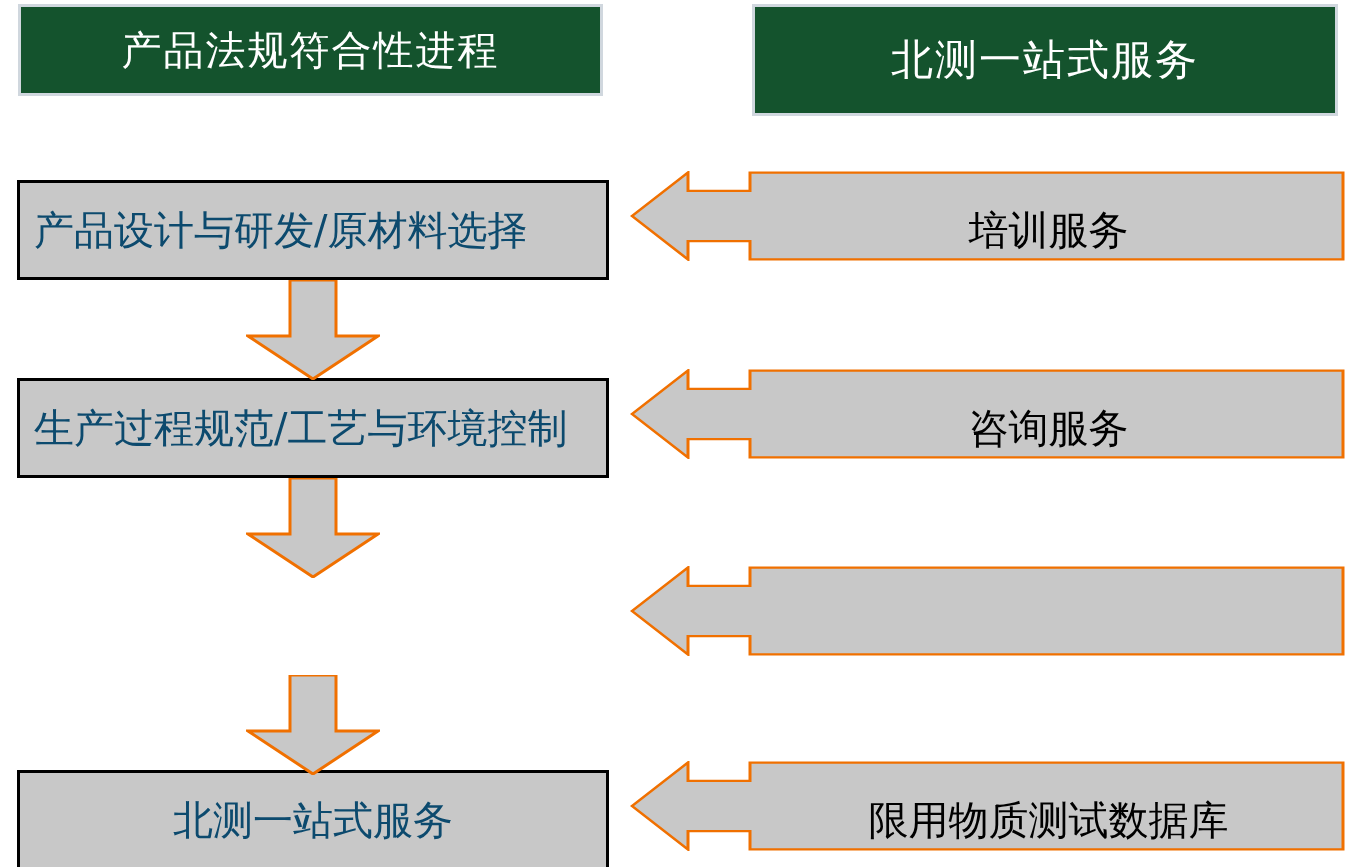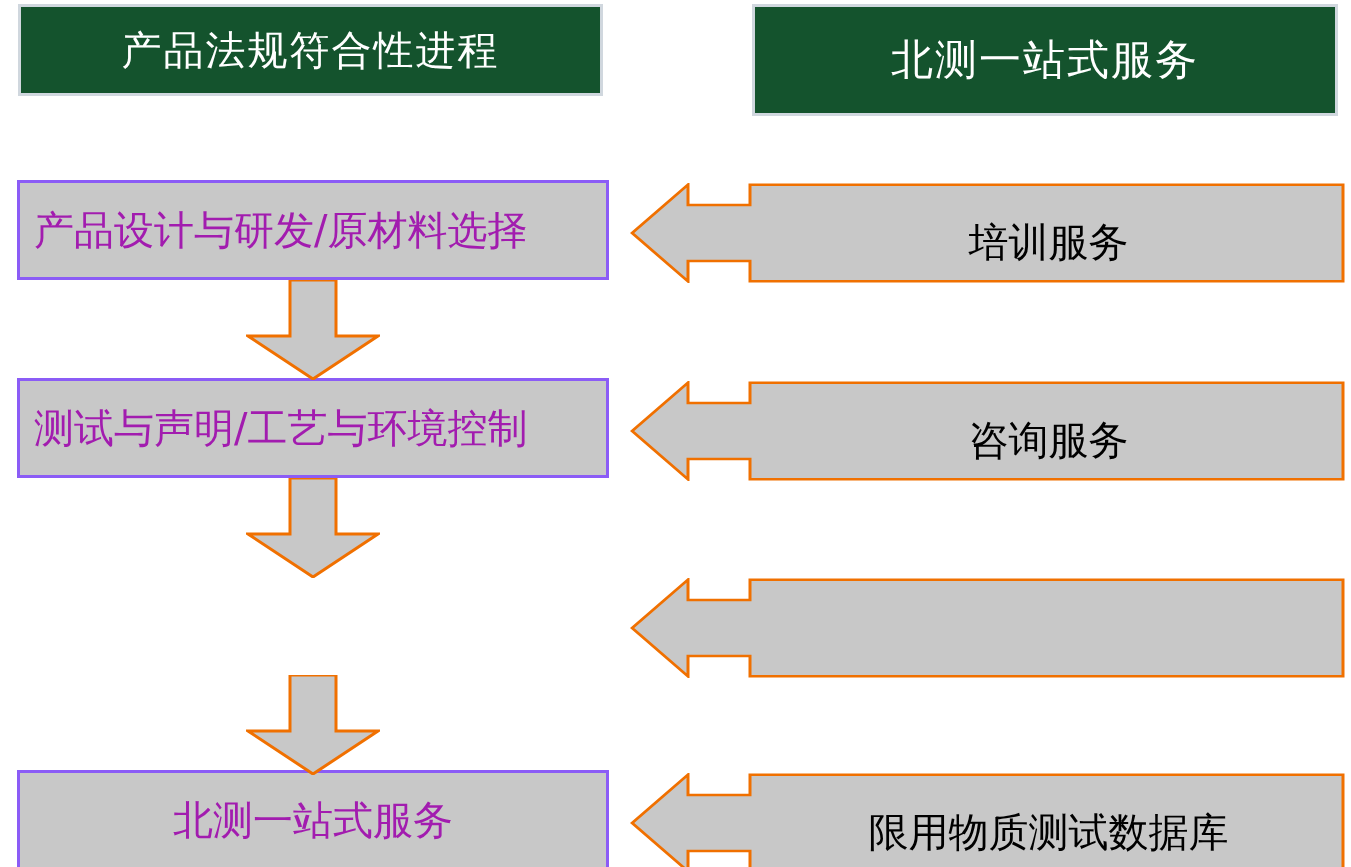--- a/index.html
+++ b/index.html
@@ -52,25 +52,25 @@
     font-weight: normal;
   }
 
   
   .proc-box {
     position: absolute;
     left: 17px;
     width: 592px;
     height: 100px;
     background: #C8C8C8;
-    border: 3px solid #8b5cf6;
+    border: 3px solid #000000;
     box-sizing: border-box;
     display: flex;
     align-items: center;
-    color: #a21caf;
+    color: #0c4a6e;
     font-size: 40px;
     font-family: "DejaVu Sans", "Liberation Sans", sans-serif;
     padding: 0 14px;
     white-space: nowrap;
   }
   .proc-box.align-left   { justify-content: flex-start; }
   .proc-box.align-center { justify-content: center; }
 
   .row1 { top: 180px; }
   .row2 { top: 378px; }
@@ -87,22 +87,21 @@
   .down-arrow svg { display: block; width: 100%; height: 100%; }
   .da1 { top: 280px; }
   .da2 { top: 478px; }
   .da3 { top: 675px; }
 
   
   .svc-arrow {
     position: absolute;
     left: 630px;
     width: 715px;
-    height: 100px;
-    margin-top: 12px;
+    height: 90px;
   }
   .svc-arrow svg {
     display: block;
     width: 100%;
     height: 100%;
     position: absolute;
     left: 0; top: 0;
   }
   .svc-label {
     position: absolute;
@@ -134,21 +133,21 @@
 
   <div class="banner banner-right">
     <span>北测一站式服务</span>
   </div>
 
   <div class="proc-box row1 align-left">
     <span>产品设计与研发/原材料选择</span>
   </div>
 
   <div class="proc-box row2 align-left">
-    <span>测试与声明/工艺与环境控制</span>
+    <span>生产过程规范/工艺与环境控制</span>
   </div>
 
 
   <div class="proc-box row4 align-center">
     <span>北测一站式服务</span>
   </div>
 
   <div class="down-arrow da1">
     <svg viewBox="0 0 134 100" preserveAspectRatio="none">
       <polygon points="44,0 90,0 90,56 132,56 67,99 2,56 44,56" fill="#C8C8C8" stroke="#F07000" stroke-width="3"></polygon>

